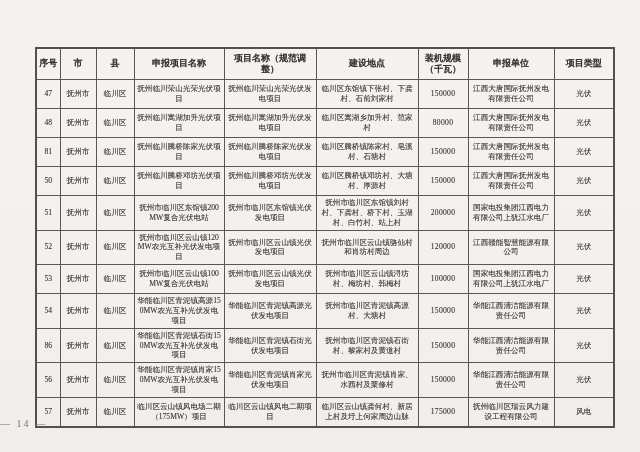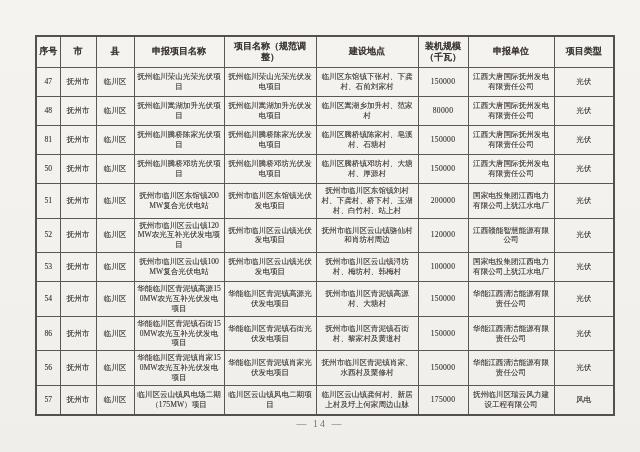--- a/index.html
+++ b/index.html
@@ -10,21 +10,21 @@
     color:#423c38;
     position:relative;
     overflow:hidden;
   }
   .page{
     position:absolute;inset:0;
     background:linear-gradient(180deg,#f4f3f0 0%,#f2f1ee 60%,#efeeea 100%);
   }
   table.doc{
     position:absolute;
-    left:35px;top:35px;
+    left:35px;top:47px;
     width:578px;
     border-collapse:collapse;
     table-layout:fixed;
   }
   table.doc th,table.doc td{
     border:1px solid #5d574f;
     text-align:center;
     vertical-align:middle;
     padding:2px 2px;
     word-break:break-all;
@@ -42,21 +42,21 @@
     font-size:7.6px;
     line-height:1.3;
     height:24px;
     color:#48413c;
   }
   td[data-name="cell-capacity"]{font-size:8.2px;letter-spacing:.3px;color:#554e48;}
   .footer{
     position:absolute;
     left:0;right:0;
     top:418px;
-    text-align:center;
+    text-align:left;
     font-size:10px;
     color:#7a746e;
     letter-spacing:2px;
   }
   
   col.c-no{width:24px}
   col.c-city{width:36px}
   col.c-county{width:38px}
   col.c-declared{width:90px}
   col.c-adjusted{width:92px}

